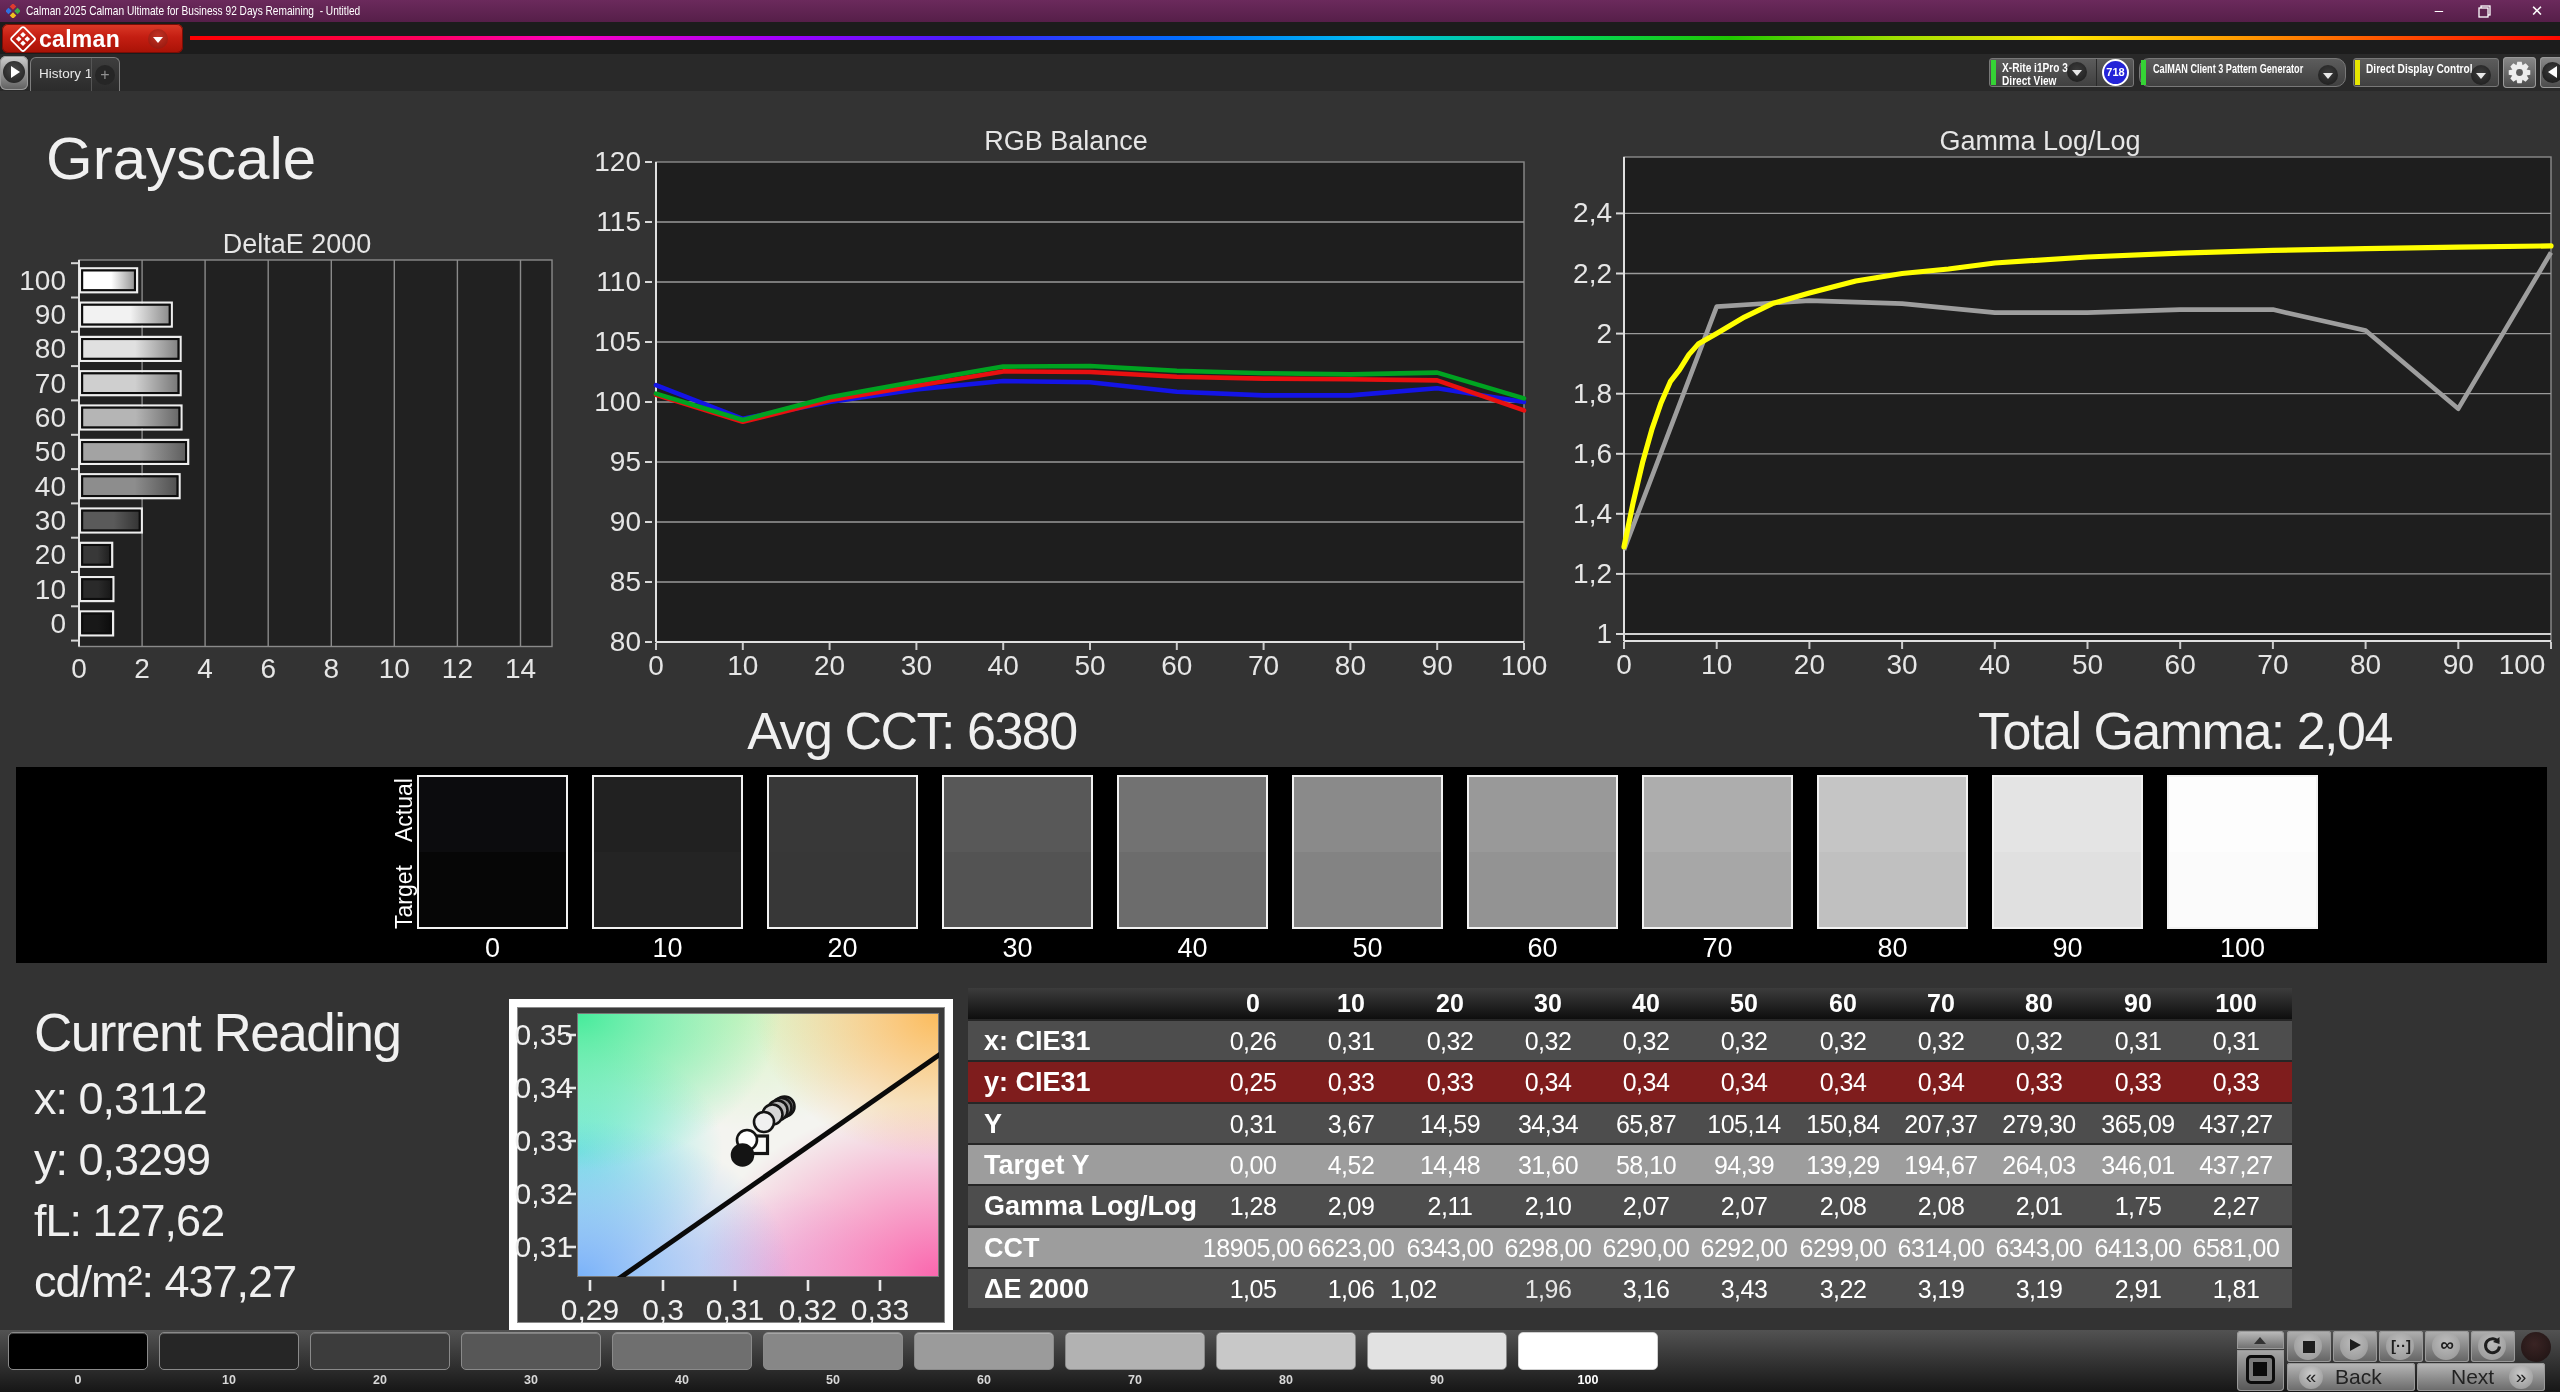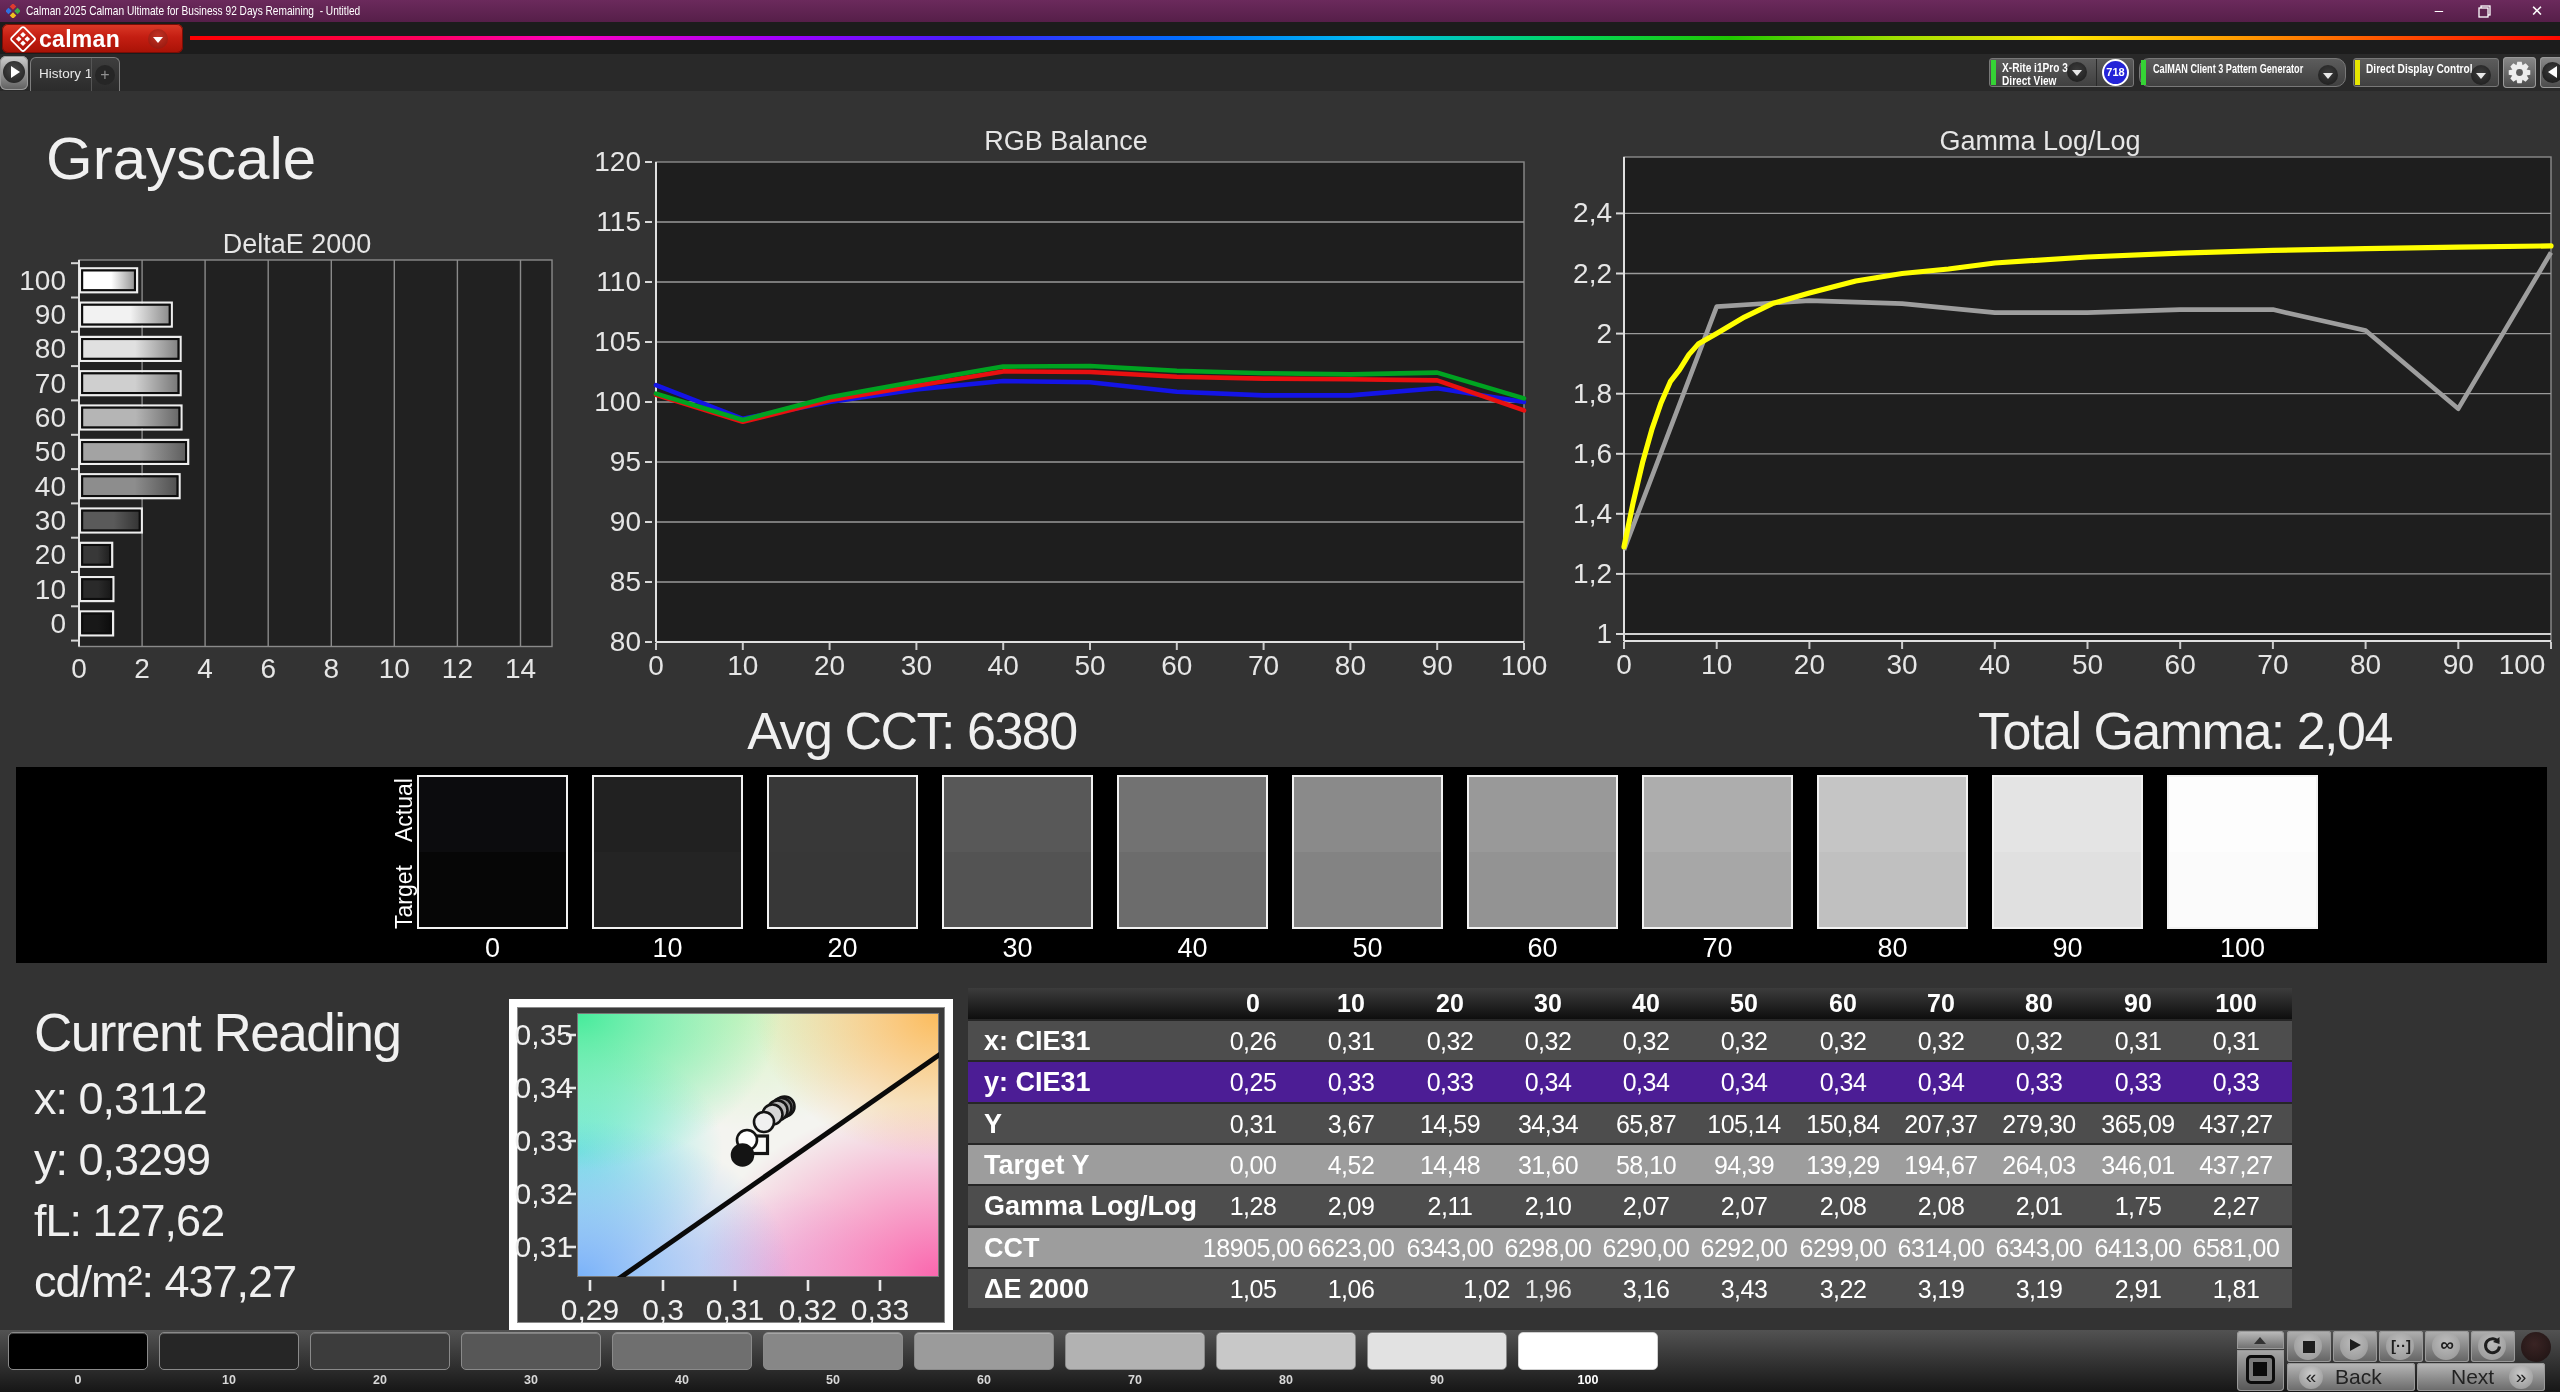--- a/index.html
+++ b/index.html
@@ -466,21 +466,21 @@
         <div class="abs" style="left:422px;top:0;width:120px;height:41px;line-height:41px;text-align:center;font-size:25px;letter-spacing:-0.5px;color:#fff">0,32</div>
         <div class="abs" style="left:520px;top:0;width:120px;height:41px;line-height:41px;text-align:center;font-size:25px;letter-spacing:-0.5px;color:#fff">0,32</div>
         <div class="abs" style="left:618px;top:0;width:120px;height:41px;line-height:41px;text-align:center;font-size:25px;letter-spacing:-0.5px;color:#fff">0,32</div>
         <div class="abs" style="left:716px;top:0;width:120px;height:41px;line-height:41px;text-align:center;font-size:25px;letter-spacing:-0.5px;color:#fff">0,32</div>
         <div class="abs" style="left:815px;top:0;width:120px;height:41px;line-height:41px;text-align:center;font-size:25px;letter-spacing:-0.5px;color:#fff">0,32</div>
         <div class="abs" style="left:913px;top:0;width:120px;height:41px;line-height:41px;text-align:center;font-size:25px;letter-spacing:-0.5px;color:#fff">0,32</div>
         <div class="abs" style="left:1011px;top:0;width:120px;height:41px;line-height:41px;text-align:center;font-size:25px;letter-spacing:-0.5px;color:#fff">0,32</div>
         <div class="abs" style="left:1110px;top:0;width:120px;height:41px;line-height:41px;text-align:center;font-size:25px;letter-spacing:-0.5px;color:#fff">0,31</div>
         <div class="abs" style="left:1208px;top:0;width:120px;height:41px;line-height:41px;text-align:center;font-size:25px;letter-spacing:-0.5px;color:#fff">0,31</div>
       </div>
-      <div class="abs" style="left:0;top:72.3px;width:1324px;height:41.3px;background:#4c1d95;border-top:2px solid #262626">
+      <div class="abs" style="left:0;top:72.3px;width:1324px;height:41.3px;background:#7f1d1d;border-top:2px solid #262626">
         <div class="abs" style="left:16px;top:0;height:41px;line-height:41px;font-size:27px;font-weight:bold;color:#fff">y: CIE31</div>
         <div class="abs" style="left:225px;top:0;width:120px;height:41px;line-height:41px;text-align:center;font-size:25px;letter-spacing:-0.5px;color:#fff">0,25</div>
         <div class="abs" style="left:323px;top:0;width:120px;height:41px;line-height:41px;text-align:center;font-size:25px;letter-spacing:-0.5px;color:#fff">0,33</div>
         <div class="abs" style="left:422px;top:0;width:120px;height:41px;line-height:41px;text-align:center;font-size:25px;letter-spacing:-0.5px;color:#fff">0,33</div>
         <div class="abs" style="left:520px;top:0;width:120px;height:41px;line-height:41px;text-align:center;font-size:25px;letter-spacing:-0.5px;color:#fff">0,34</div>
         <div class="abs" style="left:618px;top:0;width:120px;height:41px;line-height:41px;text-align:center;font-size:25px;letter-spacing:-0.5px;color:#fff">0,34</div>
         <div class="abs" style="left:716px;top:0;width:120px;height:41px;line-height:41px;text-align:center;font-size:25px;letter-spacing:-0.5px;color:#fff">0,34</div>
         <div class="abs" style="left:815px;top:0;width:120px;height:41px;line-height:41px;text-align:center;font-size:25px;letter-spacing:-0.5px;color:#fff">0,34</div>
         <div class="abs" style="left:913px;top:0;width:120px;height:41px;line-height:41px;text-align:center;font-size:25px;letter-spacing:-0.5px;color:#fff">0,34</div>
         <div class="abs" style="left:1011px;top:0;width:120px;height:41px;line-height:41px;text-align:center;font-size:25px;letter-spacing:-0.5px;color:#fff">0,33</div>
@@ -540,21 +540,21 @@
         <div class="abs" style="left:815px;top:0;width:120px;height:41px;line-height:41px;text-align:center;font-size:25px;letter-spacing:-0.5px;color:#fff">6299,00</div>
         <div class="abs" style="left:913px;top:0;width:120px;height:41px;line-height:41px;text-align:center;font-size:25px;letter-spacing:-0.5px;color:#fff">6314,00</div>
         <div class="abs" style="left:1011px;top:0;width:120px;height:41px;line-height:41px;text-align:center;font-size:25px;letter-spacing:-0.5px;color:#fff">6343,00</div>
         <div class="abs" style="left:1110px;top:0;width:120px;height:41px;line-height:41px;text-align:center;font-size:25px;letter-spacing:-0.5px;color:#fff">6413,00</div>
         <div class="abs" style="left:1208px;top:0;width:120px;height:41px;line-height:41px;text-align:center;font-size:25px;letter-spacing:-0.5px;color:#fff">6581,00</div>
       </div>
       <div class="abs" style="left:0;top:278.8px;width:1324px;height:41.3px;background:#4d4d4d;border-top:2px solid #262626">
         <div class="abs" style="left:16px;top:0;height:41px;line-height:41px;font-size:27px;font-weight:bold;color:#fff">ΔE 2000</div>
         <div class="abs" style="left:225px;top:0;width:120px;height:41px;line-height:41px;text-align:center;font-size:25px;letter-spacing:-0.5px;color:#fff">1,05</div>
         <div class="abs" style="left:323px;top:0;width:120px;height:41px;line-height:41px;text-align:center;font-size:25px;letter-spacing:-0.5px;color:#fff">1,06</div>
-        <div class="abs" style="left:422px;top:0;width:120px;height:41px;line-height:41px;text-align:right;font-size:25px;letter-spacing:-0.5px;color:#fff">1,02</div>
+        <div class="abs" style="left:422px;top:0;width:120px;height:41px;line-height:41px;text-align:left;font-size:25px;letter-spacing:-0.5px;color:#fff">1,02</div>
         <div class="abs" style="left:520px;top:0;width:120px;height:41px;line-height:41px;text-align:center;font-size:25px;letter-spacing:-0.5px;color:#e5e5e5">1,96</div>
         <div class="abs" style="left:618px;top:0;width:120px;height:41px;line-height:41px;text-align:center;font-size:25px;letter-spacing:-0.5px;color:#fff">3,16</div>
         <div class="abs" style="left:716px;top:0;width:120px;height:41px;line-height:41px;text-align:center;font-size:25px;letter-spacing:-0.5px;color:#fff">3,43</div>
         <div class="abs" style="left:815px;top:0;width:120px;height:41px;line-height:41px;text-align:center;font-size:25px;letter-spacing:-0.5px;color:#fff">3,22</div>
         <div class="abs" style="left:913px;top:0;width:120px;height:41px;line-height:41px;text-align:center;font-size:25px;letter-spacing:-0.5px;color:#fff">3,19</div>
         <div class="abs" style="left:1011px;top:0;width:120px;height:41px;line-height:41px;text-align:center;font-size:25px;letter-spacing:-0.5px;color:#fff">3,19</div>
         <div class="abs" style="left:1110px;top:0;width:120px;height:41px;line-height:41px;text-align:center;font-size:25px;letter-spacing:-0.5px;color:#fff">2,91</div>
         <div class="abs" style="left:1208px;top:0;width:120px;height:41px;line-height:41px;text-align:center;font-size:25px;letter-spacing:-0.5px;color:#fff">1,81</div>
       </div>
     </div>

